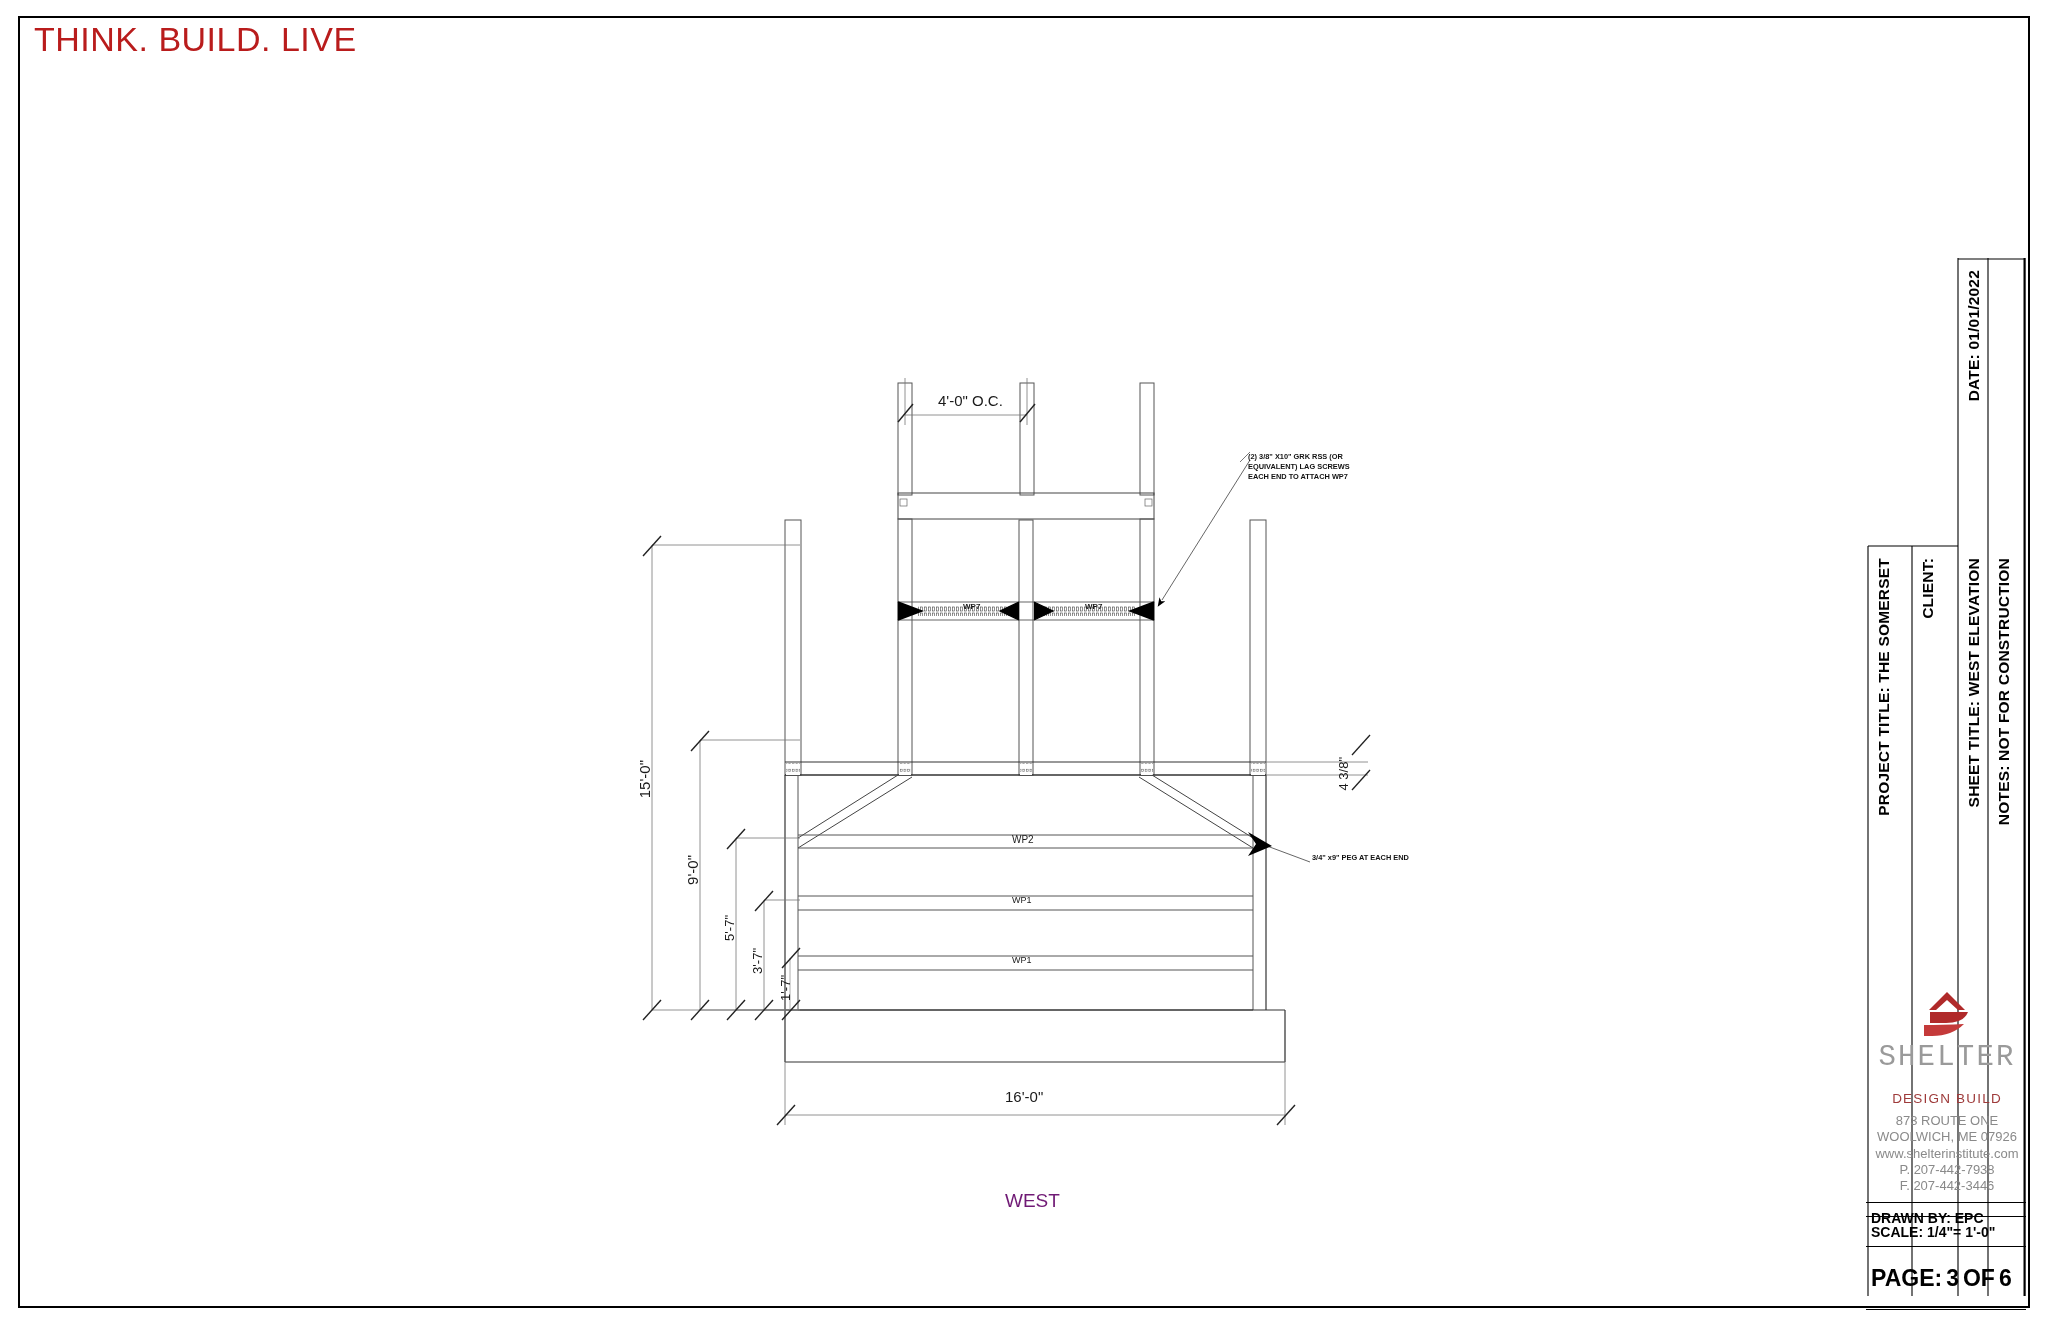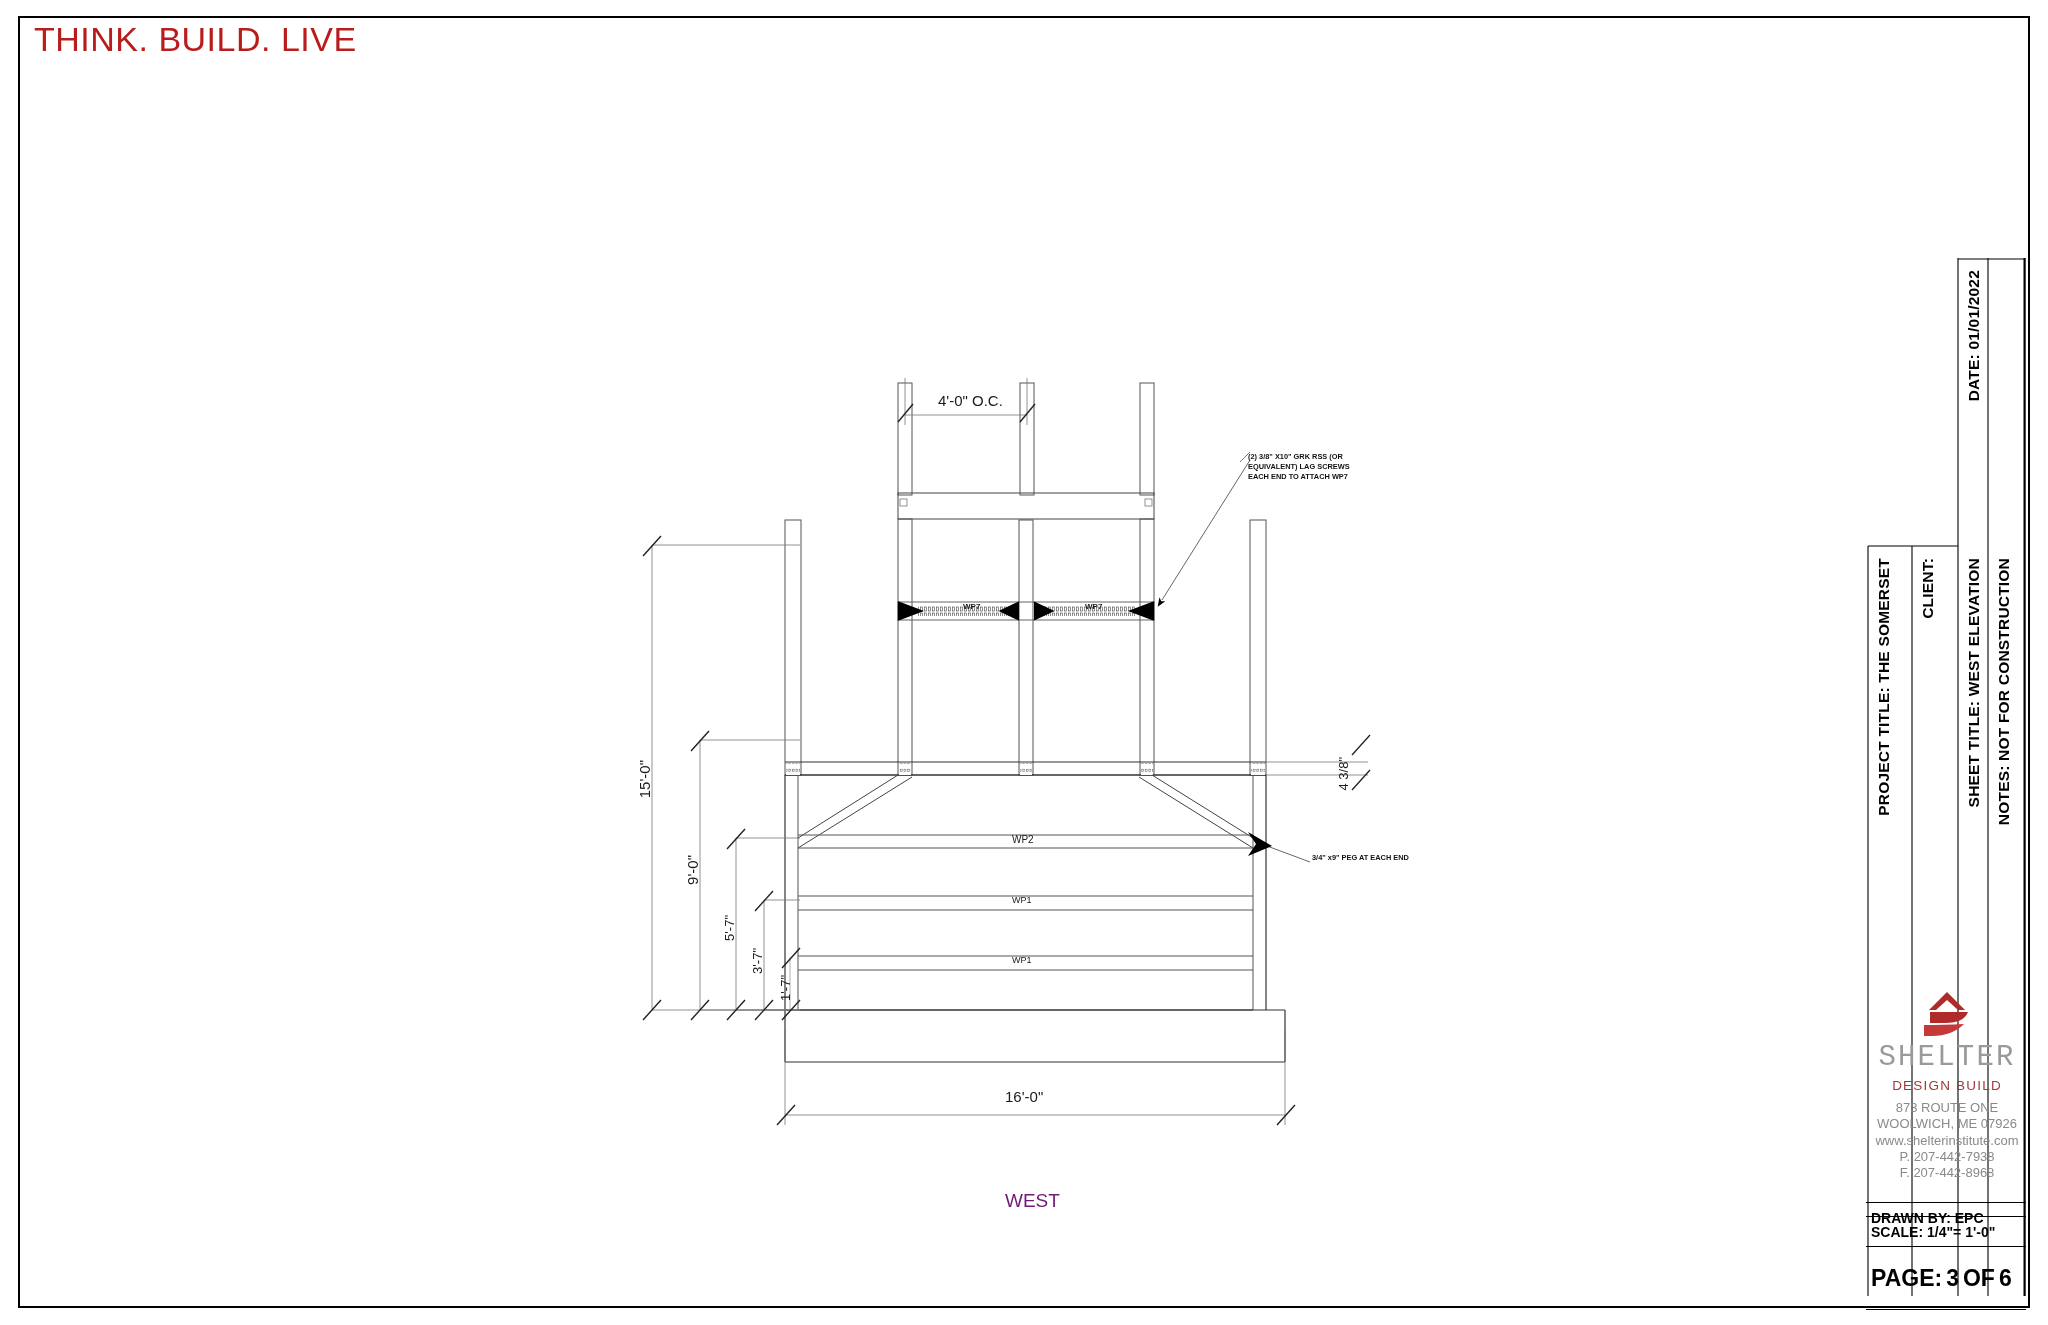--- a/index.html
+++ b/index.html
@@ -71,21 +71,21 @@
     font-size: 29px;
     letter-spacing: 2.2px;
     color: #9a9a9a;
     line-height: 1.0;
     margin-top: 1px;
   }
   #logo-designbuild {
     font-size: 13.5px;
     letter-spacing: 1.2px;
     color: #9e3a3a;
-    margin-top: 6px;
+    margin-top: 19px;
   }
   #logo-address {
     font-size: 13px;
     color: #8a8a8a;
     line-height: 1.25;
     margin-top: 7px;
   }
 
   .tb-row {
     position: absolute;
@@ -330,21 +330,21 @@
 
     <path d="M52,35 Q70,35 92,34 Q80,46 60,46 L52,46 Z" fill="#c43a3a"></path>
   </svg>
   <div id="logo-shelter">SHELTER</div>
   <div id="logo-designbuild">DESIGN BUILD</div>
   <div id="logo-address">
     <div>873 ROUTE ONE</div>
     <div>WOOLWICH, ME 07926</div>
     <div>www.shelterinstitute.com</div>
     <div>P. 207-442-7938</div>
-    <div>F. 207-442-8968</div>
+    <div>F. 207-442-3446</div>
   </div>
 </div>
 
 <div class="tb-row" id="row-drawnby">
   <span>DRAWN BY: EPC</span>
 </div>
 <div class="tb-row" id="row-scale">
   <span>SCALE:    1/4"= 1'-0"</span>
 </div>
 <div class="tb-row" id="row-page">

